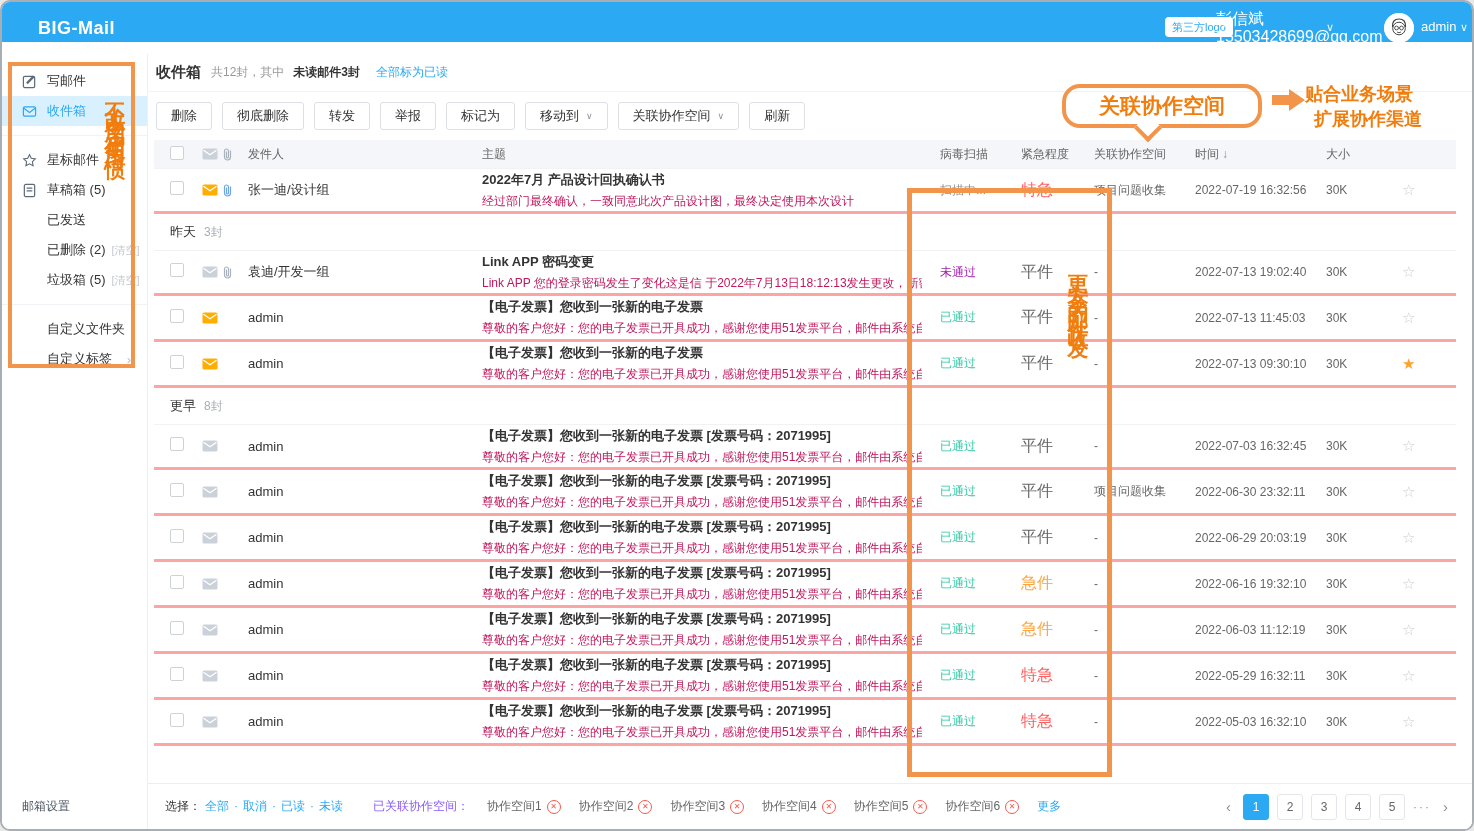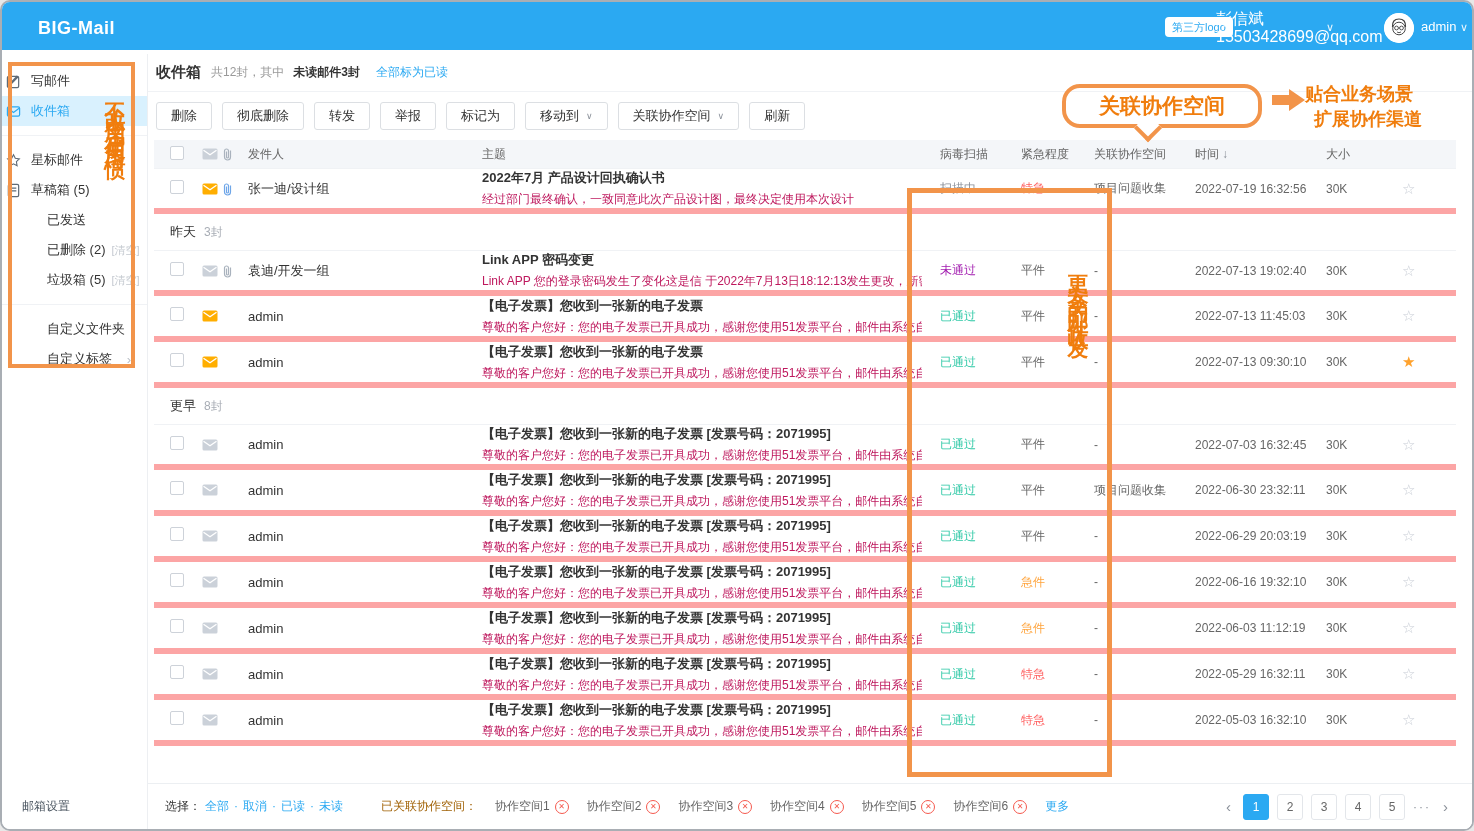--- a/index.html
+++ b/index.html
@@ -3,35 +3,35 @@
 <meta charset="utf-8">
 <style>
   html,body{margin:0;padding:0;background:#e8e8e8;}
   *{box-sizing:border-box;}
   .screen{
     position:relative;width:1474px;height:831px;background:#fff;
     border:2px solid #a9aeb4;border-radius:10px;overflow:hidden;
     font-family:"Liberation Sans",sans-serif;
   }
   
-  .top{position:absolute;left:0;top:0;right:0;height:48px;background:#2BA9F2;}
+  .top{position:absolute;left:0;top:0;right:0;height:40px;background:#2BA9F2;}
   .logo{position:absolute;left:36px;top:16px;color:#fff;font-size:18px;font-weight:bold;letter-spacing:.5px;}
   .search{position:absolute;left:152px;top:13px;width:308px;height:27px;border-radius:14px;
     background:rgba(255,255,255,.34);display:flex;align-items:center;gap:7px;padding:0 12px;
     color:rgba(255,255,255,.92);font-size:12px;cursor:text;}
   .tp-badge{position:absolute;left:1163px;top:15px;background:#fff;color:#2BA9F2;font-size:11px;
     padding:3px 7px;border-radius:4px;line-height:14px;}
   .user-block{position:absolute;left:1214px;top:8px;color:#fff;font-size:16px;line-height:18px;cursor:pointer;}
   .user-caret{position:absolute;left:1324px;top:19px;color:rgba(255,255,255,.9);font-size:11px;cursor:pointer;}
   .avatar{position:absolute;left:1382px;top:11px;width:30px;height:30px;border-radius:50%;background:#fff;overflow:hidden;cursor:pointer;}
   .admin-label{position:absolute;left:1419px;top:17px;color:#fff;font-size:13px;cursor:pointer;}
   .admin-caret{position:absolute;left:1458px;top:19px;color:rgba(255,255,255,.9);font-size:11px;cursor:pointer;}
   
   .sidebar{position:absolute;left:0;top:52px;bottom:0;width:146px;background:#fff;border-right:1px solid #EDEFF2;padding-top:12px;}
-  .side-item{height:30px;display:flex;align-items:center;padding-left:4px;font-size:13px;color:#333;cursor:pointer;}
+  .side-item{height:30px;display:flex;align-items:center;padding-left:20px;font-size:13px;color:#333;cursor:pointer;}
   .side-item.active{background:#D9F1FE;color:#2BA9F2;}
   .side-item.indent{padding-left:45px;}
   .side-icon{width:16px;margin-right:9px;color:#5F6B77;display:flex;align-items:center;}
   .side-item.active .side-icon{color:#2BA9F2;}
   .side-divider{height:1px;background:#F0F2F5;margin:9px 0;}
   .side-clear{font-size:11px;color:#C4C9D0;margin-left:6px;}
   .side-chevron{margin-left:auto;margin-right:16px;color:#B9BEC6;font-size:13px;}
   .side-settings{position:absolute;left:20px;bottom:14px;font-size:12px;color:#4a5560;cursor:pointer;}
   
   .main{position:absolute;left:146px;top:52px;right:0;bottom:0;background:#fff;
@@ -45,50 +45,50 @@
   .tbtn{height:28px;padding:0 14px;border:1px solid #DCDFE3;border-radius:3px;background:#fff;
     font-size:13px;color:#333;display:inline-flex;align-items:center;justify-content:center;gap:7px;cursor:pointer;}
   .tbtn .dd{font-size:9px;color:#8A9099;}
   .table-head{display:grid;grid-template-columns:var(--cols);align-items:center;height:28px;
     background:#F4F6F9;margin:0 16px 0 6px;padding-left:16px;font-size:12px;color:#666;}
   .table-head .arrow{color:#8A9099;margin-left:3px;}
   .list{margin:0 16px 0 6px;}
   .group-label{height:36px;display:flex;align-items:center;padding-left:16px;font-size:13px;color:#333;}
   .group-count{font-size:12px;color:#A8ADB5;margin-left:8px;}
   .row{display:grid;grid-template-columns:var(--cols);align-items:center;height:46px;
-    padding-left:16px;border-bottom:6px solid #fca5a5;background:#fff;cursor:pointer;}
+    padding-left:16px;border-bottom:3px solid #fca5a5;background:#fff;cursor:pointer;}
   .row.first{border-top:1px solid #F0F2F5;}
   .cb{width:14px;height:14px;border:1px solid #CDD2D9;border-radius:2px;background:#fff;display:inline-block;cursor:pointer;}
   .icons{display:flex;align-items:center;gap:5px;}
   .env-unread{color:#FFAE00;}
   .env-read{color:#CBD1D9;}
   .clip{color:#A9B2BD;}
   .clip.blue{color:#6FA6E8;}
   .sender{font-size:13px;color:#333;}
   .subj-cell{overflow:hidden;padding-right:18px;min-width:0;}
   .subject{font-size:13px;font-weight:bold;color:#333;white-space:nowrap;overflow:hidden;}
   .preview{font-size:12px;color:#be185d;margin-top:4px;white-space:nowrap;overflow:hidden;}
   .virus{font-size:12px;}
   .virus.scanning{color:#8A9099;}
   .virus.fail{color:#a21caf;}
   .virus.pass{color:#30C9A7;}
-  .urgency{font-size:12px;}
+  .urgency{font-size:16px;}
   .u-high{color:#FF5E5E;}
   .u-normal{color:#666;}
   .u-mid{color:#FFA43D;}
   .space,.time,.size{font-size:12px;color:#666;}
   .star{font-size:15px;color:#C9CED6;cursor:pointer;}
   .star.on{color:#FFA22D;}
   
   .footer{position:absolute;left:0;right:0;bottom:0;height:46px;border-top:1px solid #ECEFF2;
     display:flex;align-items:center;padding:0 20px 0 17px;font-size:12px;color:#333;background:#fff;}
   .flink{color:#2BA9F2;cursor:pointer;}
   .fdot{color:#2BA9F2;margin:0 5px;}
   .sel-links{margin-left:4px;}
-  .linked-label{margin-left:38px;color:#a16207;}
+  .linked-label{margin-left:30px;color:#8b5cf6;}
   .tag{display:inline-flex;align-items:center;gap:5px;margin-left:18px;color:#666;cursor:default;}
   .tag-x{width:14px;height:14px;border:1px solid #F5594E;color:#F5594E;border-radius:50%;font-size:8px;
     display:inline-flex;align-items:center;justify-content:center;cursor:pointer;line-height:1;}
   .more{color:#2BA9F2;margin-left:18px;cursor:pointer;}
   .pager{margin-left:auto;display:flex;align-items:center;gap:8px;}
   .pg-arrow{color:#8A9099;font-size:15px;padding:0 4px;cursor:pointer;}
   .pg{width:26px;height:26px;border:1px solid #E3E6EA;border-radius:3px;display:flex;align-items:center;
     justify-content:center;color:#666;font-size:12px;cursor:pointer;background:#fff;}
   .pg.active{background:#2BA9F2;color:#fff;border-color:#2BA9F2;}
   .pg-ellipsis{color:#8A9099;letter-spacing:2px;}

